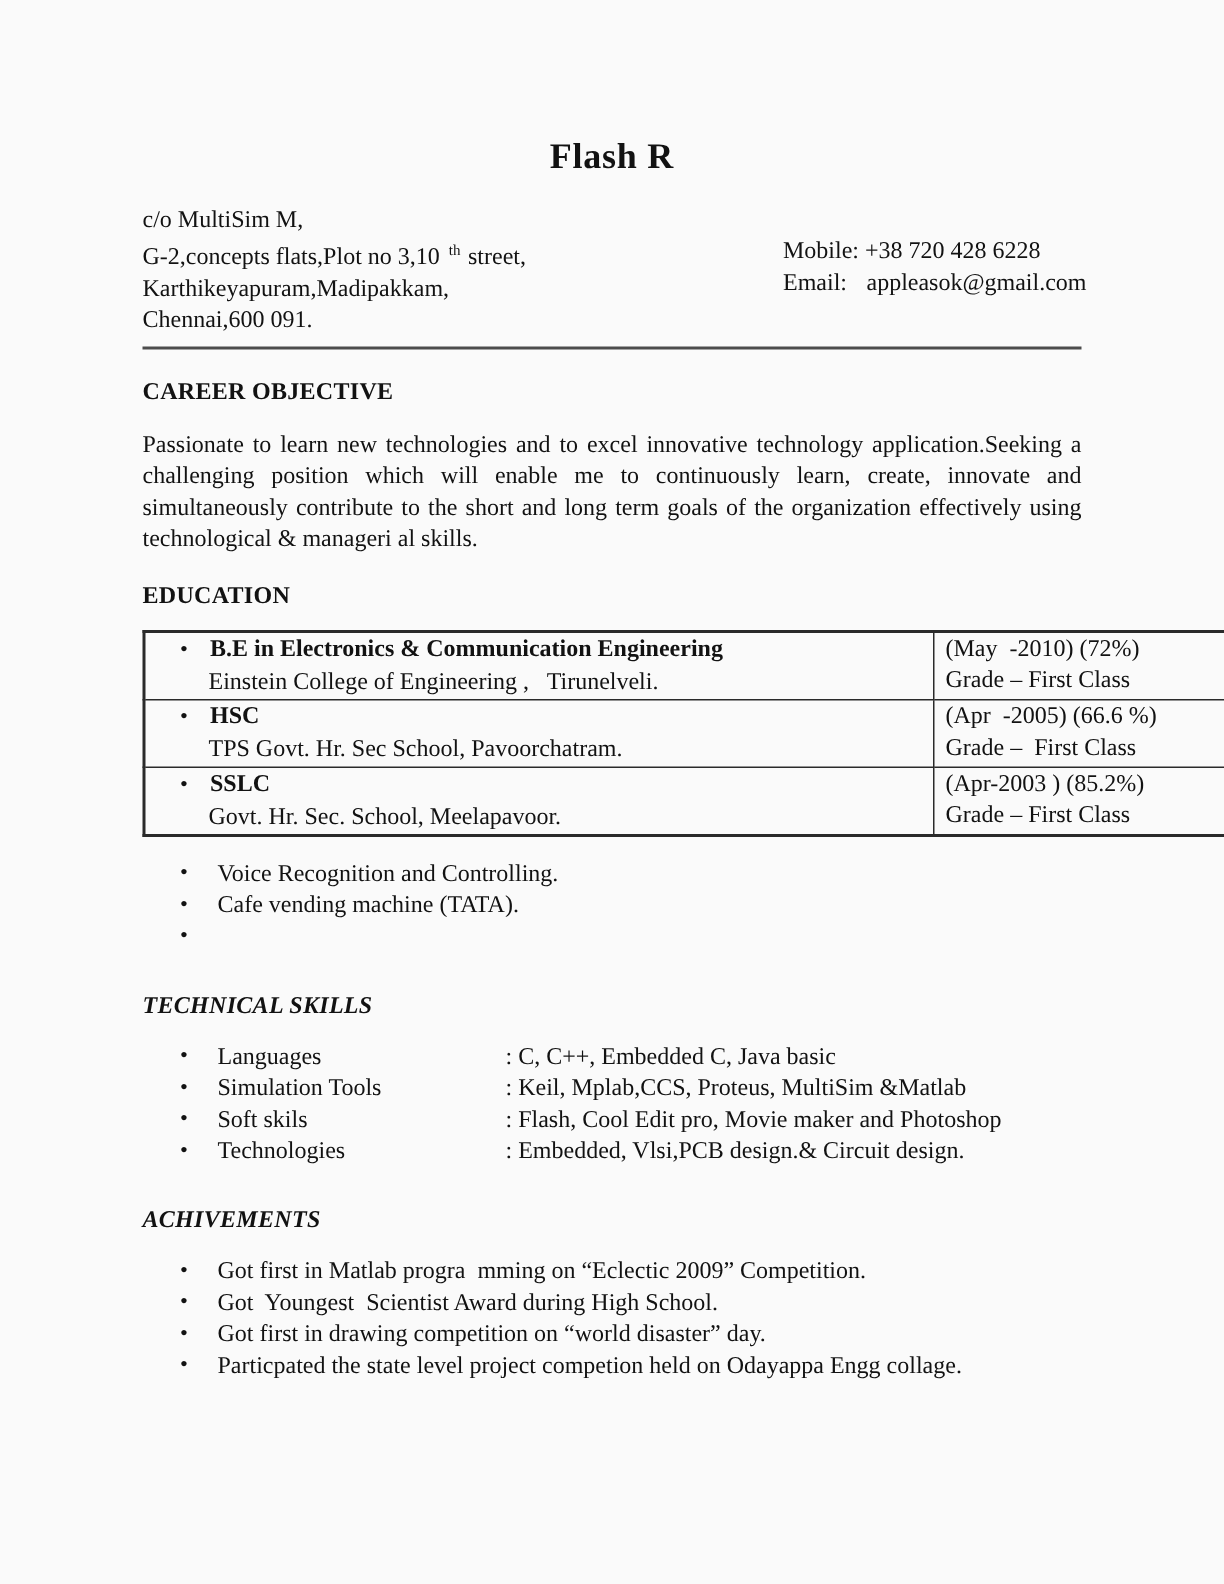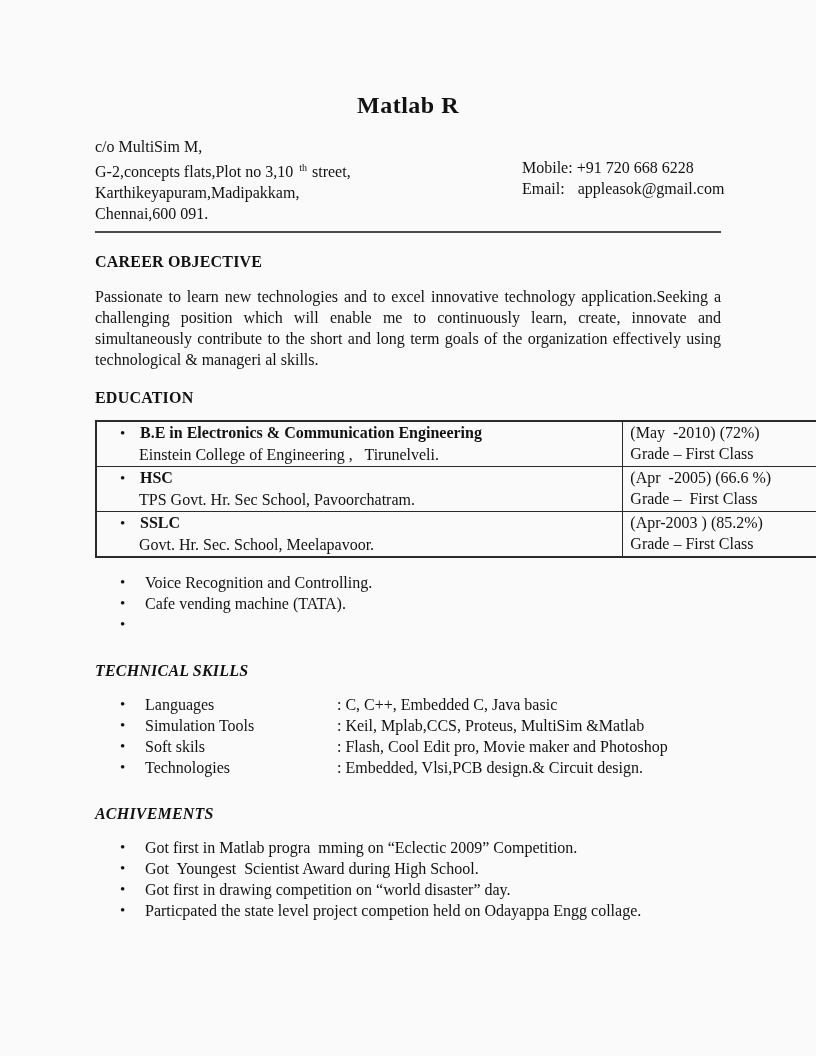--- a/index.html
+++ b/index.html
@@ -130,30 +130,30 @@
     font-size: 15px;
   }
   .skill-row .skill-label { flex: 0 0 192px; }
   .skill-row .skill-value { flex: 1 1 auto; }
 </style>
 </head>
 <body>
 
 <div class="page">
 
-  <div class="doc-title">Matlab R</div>
+  <div class="doc-title">Flash R</div>
 
   <div class="contact-block">
     <div class="addr-line">c/o MultiSim M,</div>
     <div class="addr-line"><span>G-2,concepts flats,Plot no 3,10</span><sup>th</sup><span> street,</span></div>
     <div class="addr-line">Karthikeyapuram,Madipakkam,</div>
     <div class="addr-line">Chennai,600 091.</div>
 
     <div class="contact-right">
-      <div class="contact-row"><span class="lbl">Mobile:</span><span>+91 720 668 6228</span></div>
+      <div class="contact-row"><span class="lbl">Mobile:</span><span>+38 720 428 6228</span></div>
       <div class="contact-row"><span class="lbl lbl-email">Email:</span><span>appleasok@gmail.com</span></div>
     </div>
   </div>
 
   <div class="rule"></div>
 
   <div class="section-heading h-objective">CAREER OBJECTIVE</div>
   <div class="objective-text">Passionate to learn new technologies and to excel innovative technology application.Seeking a challenging position which will enable me to continuously learn, create, innovate and simultaneously contribute to the short and long term goals of the organization effectively using technological &amp; manageri al skills.</div>
 
   <div class="section-heading h-education">EDUCATION</div>

